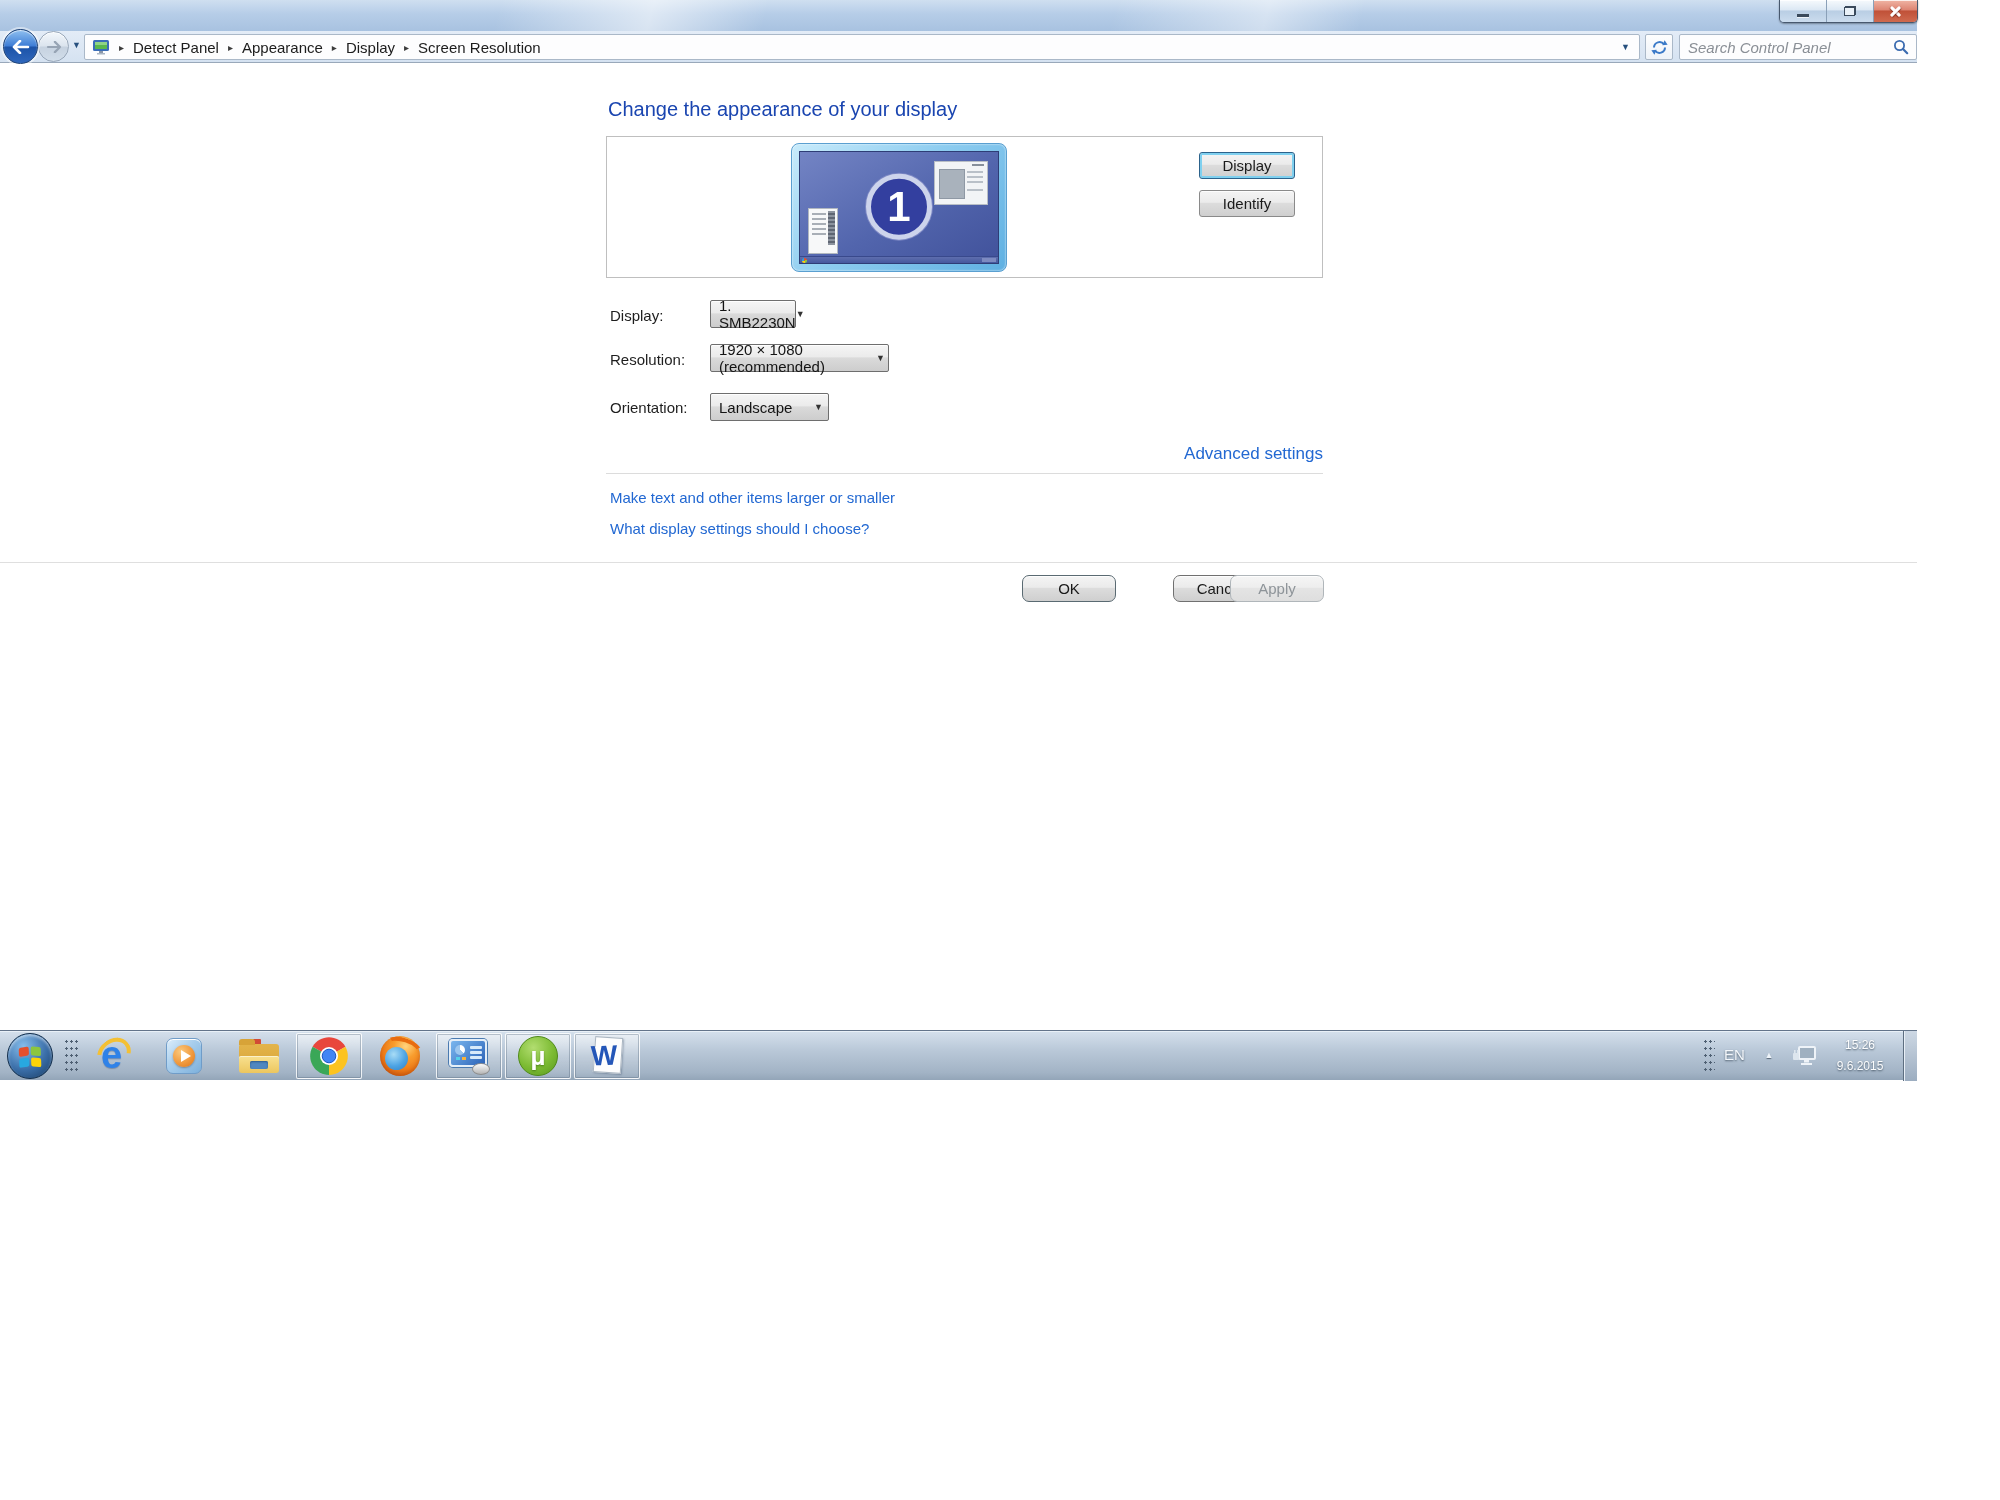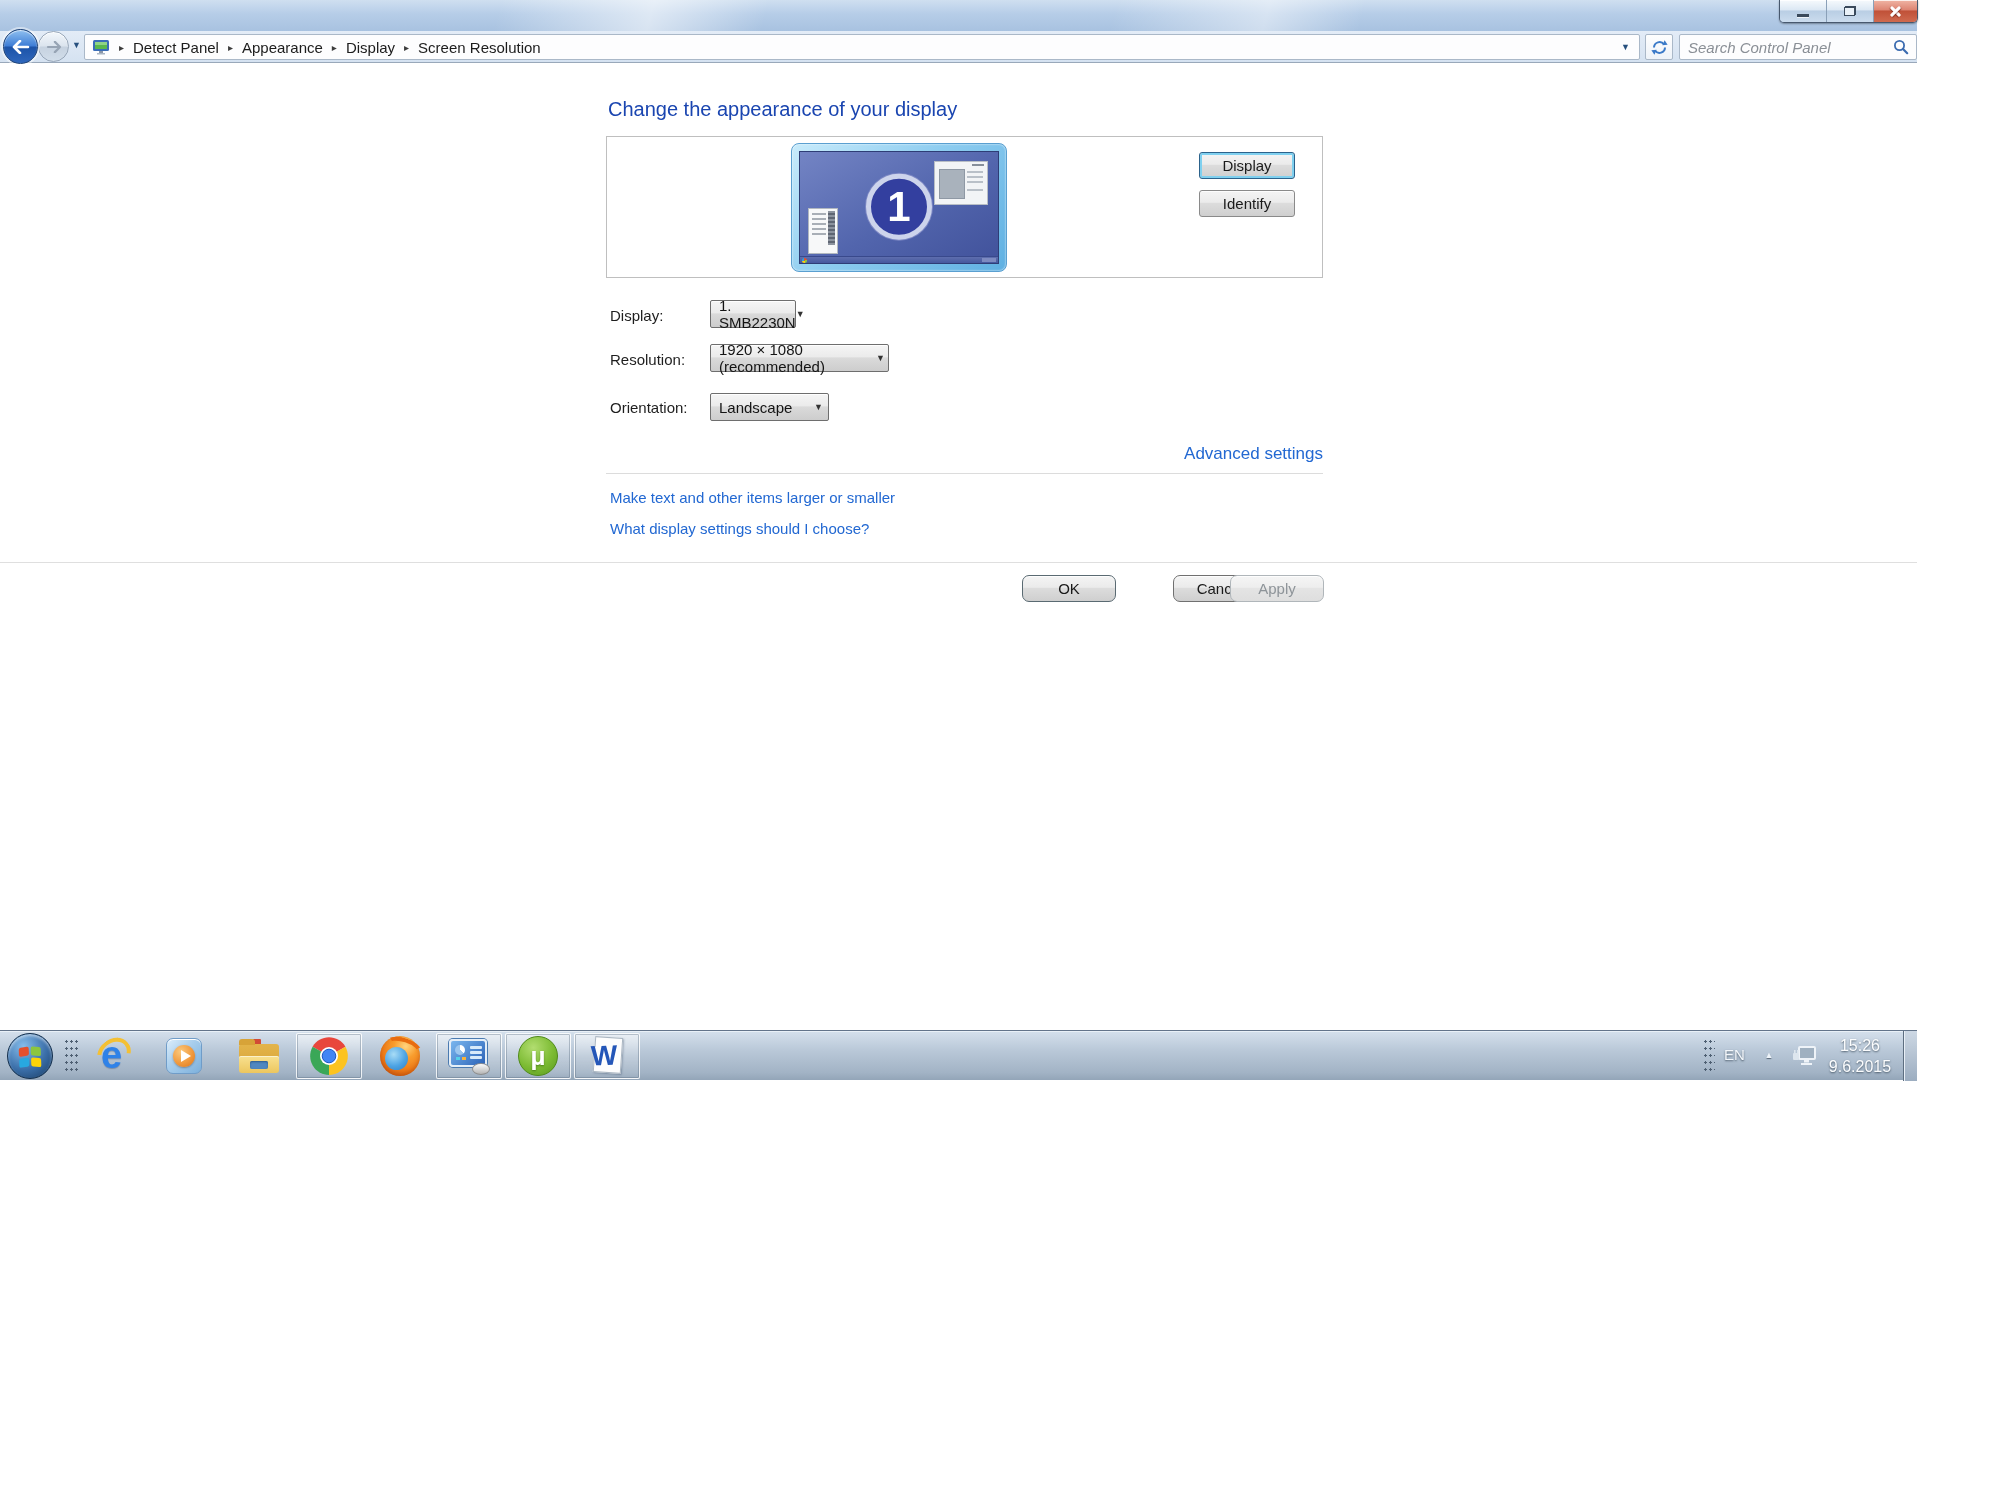--- a/index.html
+++ b/index.html
@@ -196,21 +196,21 @@
   .word .page { position:absolute; left:7px; top:1px; width:28px; height:36px; background:#fdfdfd;
     border:1px solid #aab6c2; transform:rotate(4deg); box-shadow:1px 1px 2px rgba(40,60,90,.35); }
   .word .w { position:absolute; left:4px; top:4px; font-size:28px; font-weight:bold; color:#2456b8;
     transform:rotate(-2deg); text-shadow:1px 1px 0 #fff; }
 
   .lang { position:absolute; left:1724px; top:15px; font-size:15px; color:#f4f8fc; text-shadow:0 1px 2px rgba(30,45,60,.7); }
   .tray-chev { position:absolute; left:1756px; top:13px; width:26px; height:22px; display:flex; align-items:center;
     justify-content:center; color:#eef4fa; font-size:9px; text-shadow:0 1px 1px rgba(30,45,60,.6); }
   .network { position:absolute; left:1790px; top:10px; }
   .clock { position:absolute; left:1824px; top:4px; width:72px; text-align:center; color:#fcfdfe;
-    font-size:16px; line-height:21px; text-shadow:0 1px 2px rgba(30,45,60,.7); }
+    font-size:12px; line-height:21px; text-shadow:0 1px 2px rgba(30,45,60,.7); }
   .showdesk { position:absolute; left:1903px; top:0; width:14px; height:50px;
     background:linear-gradient(180deg,#cdd8e4,#9cadc0); border-left:1px solid #5d6e80;
     box-shadow:inset 1px 0 0 #e8eff6; }
 </style>
 </head>
 <body>
 
 <div class="canvas">
   <div class="screen">
 

